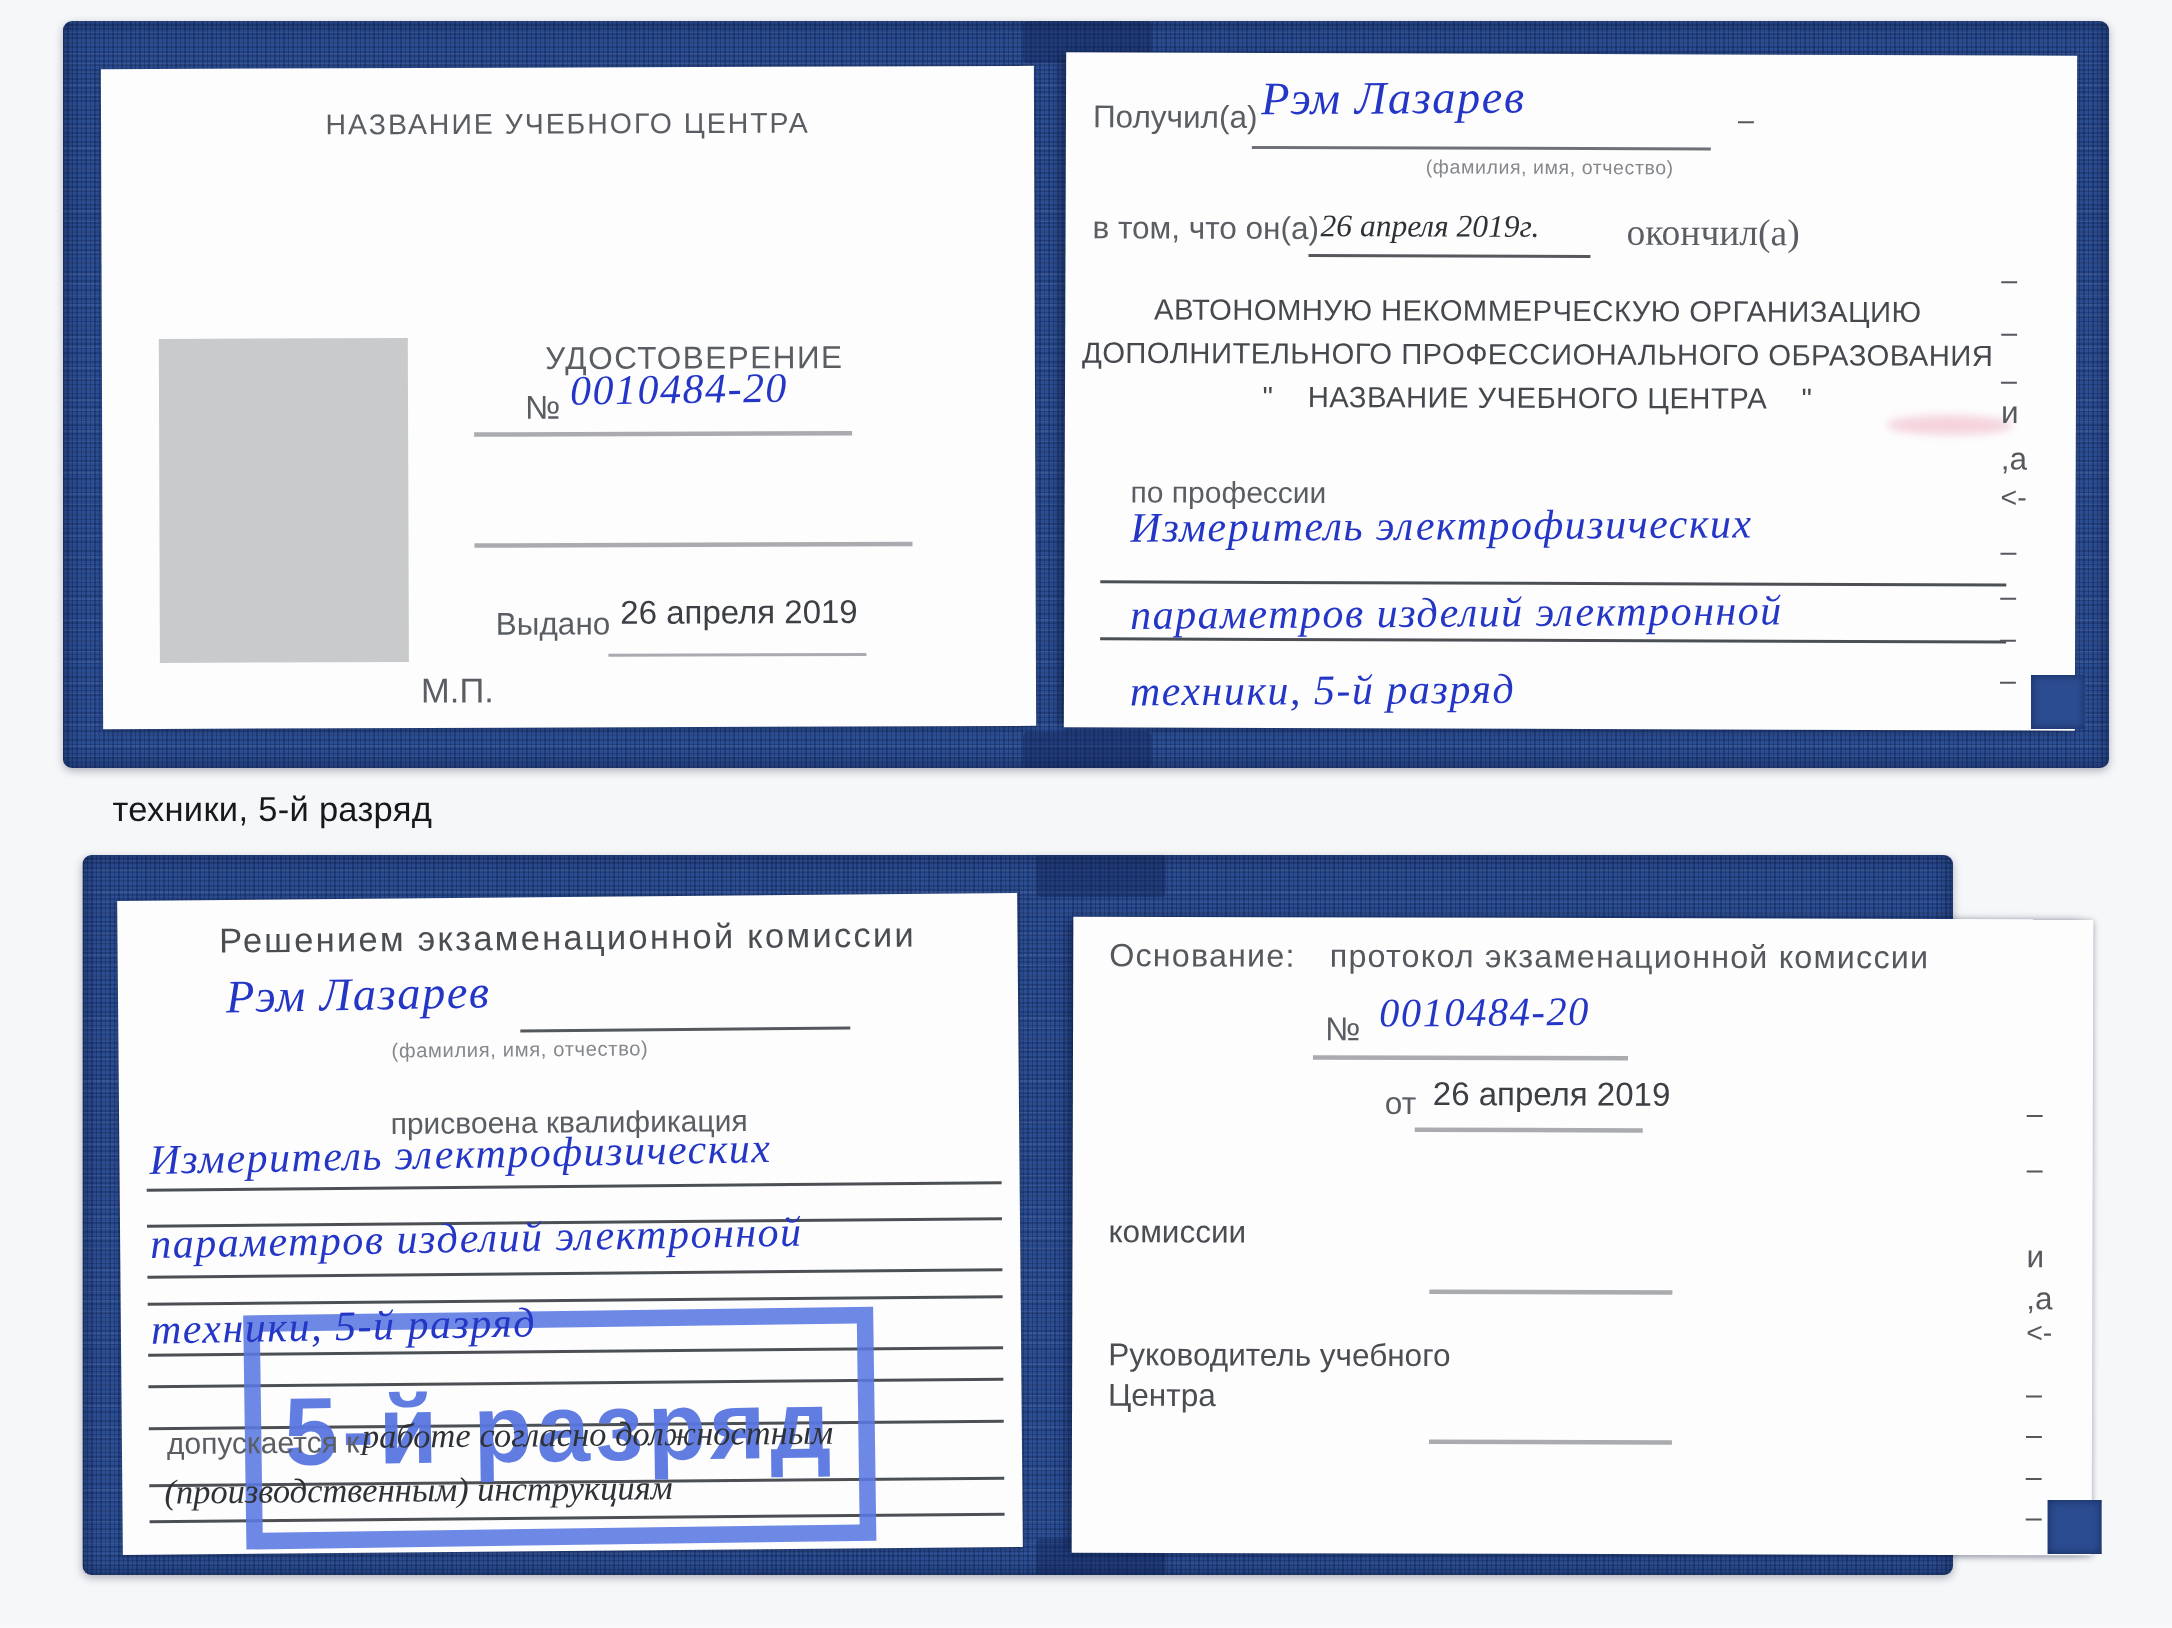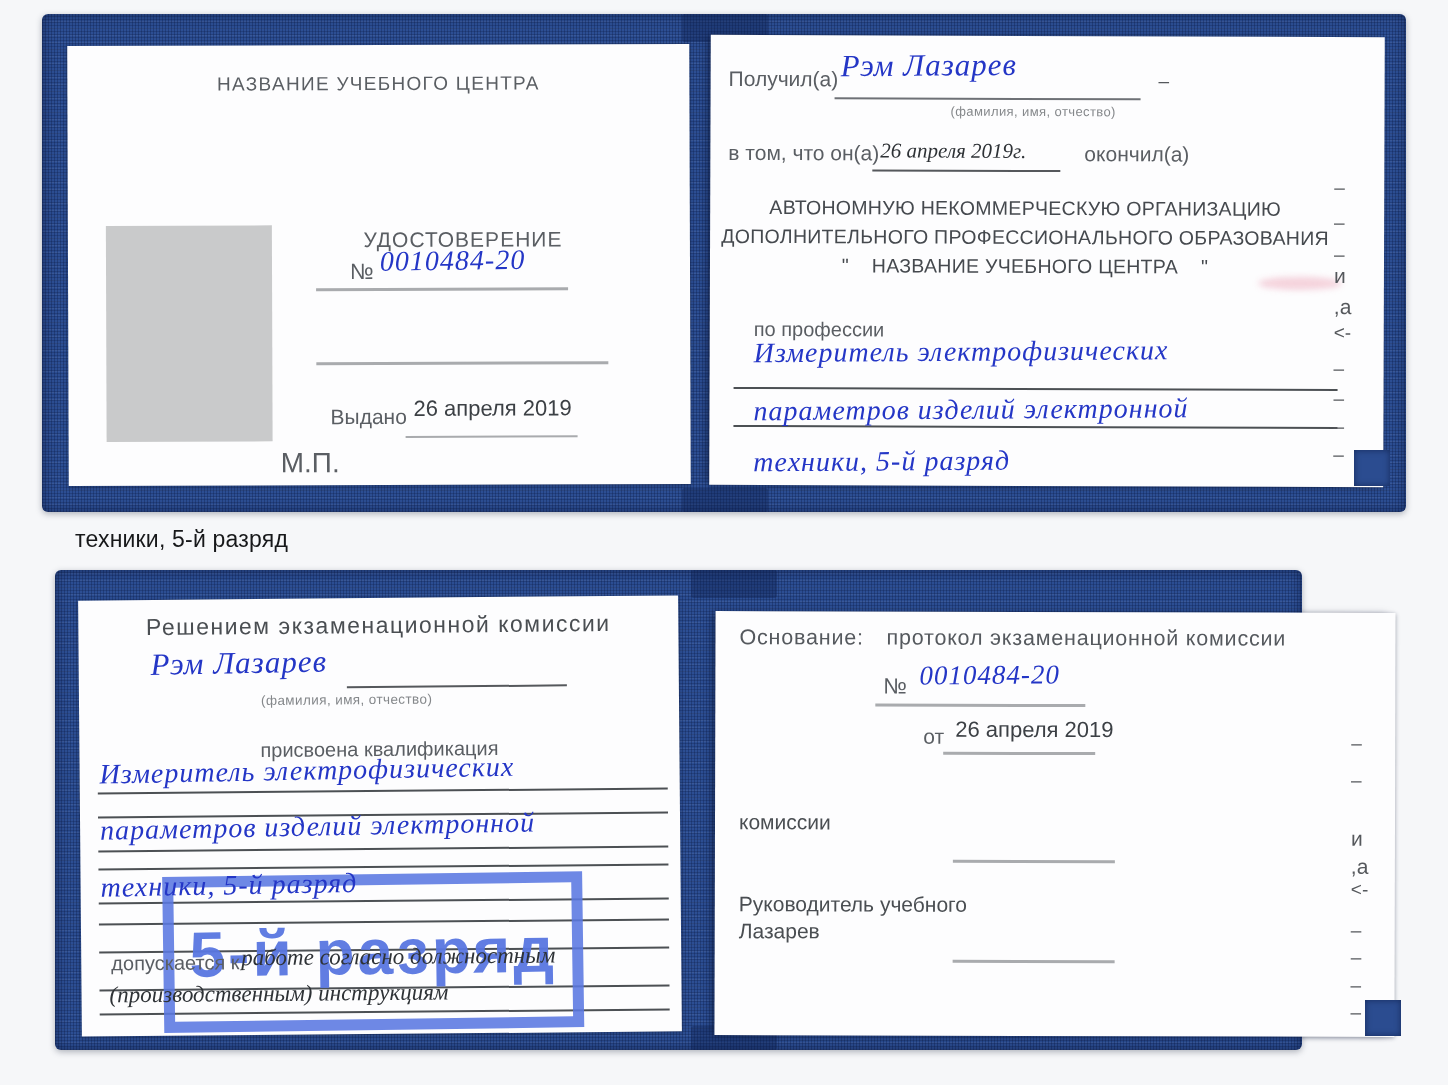--- a/index.html
+++ b/index.html
@@ -51,34 +51,34 @@
       <div class="lbl center" style="top:28px;font-size:19px;letter-spacing:1.3px;">НАЗВАНИЕ УЧЕБНОГО ЦЕНТРА</div>
       <div class="photo" style="left:38px;top:180px;width:166px;height:216px;"></div>
       <div class="lbl" style="left:230px;top:183px;width:330px;text-align:center;font-size:21px;letter-spacing:1px;">УДОСТОВЕРЕНИЕ</div>
       <div class="lbl" style="left:282px;top:214px;font-size:22px;">№</div>
       <div class="hand" style="left:312px;top:200px;font-size:28px;"><span>0010484-20</span></div>
       <div class="grayline" style="left:248px;top:243px;width:252px;"></div>
       <div class="grayline" style="left:248px;top:317px;width:292px;"></div>
       <div class="lbl" style="left:262px;top:360px;font-size:21px;">Выдано</div>
       <div class="lbl dark" style="left:345px;top:351px;font-size:22px;">26 апреля 2019</div>
       <div class="grayline" style="left:337px;top:391px;width:172px;height:2px;"></div>
-      <div class="lbl" style="left:212px;top:402px;font-size:28px;">М.П.</div>
+      <div class="lbl" style="left:212px;top:402px;font-size:23px;">М.П.</div>
     </div>
 
     <div class="page right" style="left:668px;top:22px;width:674px;height:450px;transform:rotate(0.2deg);">
       <div class="lbl" style="left:18px;top:32px;font-size:21px;">Получил(а)</div>
       <div class="hand" style="left:130px;top:12px;font-size:31px;"><span>Рэм Лазарев</span></div>
       <div class="rule" style="left:124px;top:62px;width:306px;background:#6e7176;"></div>
       <div class="frag" style="left: 448px; top: 34px; position: absolute;">–</div>
       <div class="hint" style="left:240px;top:68px;">(фамилия, имя, отчество)</div>
 
       <div class="lbl" style="left:18px;top:106px;font-size:21px;">в том, что он(а)</div>
       <div class="serifit" style="left:170px;top:103px;font-size:21px;">26 апреля 2019г.</div>
       <div class="rule" style="left:162px;top:134px;width:188px;background:#55585c;"></div>
-      <div class="lbl" style="left:374px;top:106px;font-size:21px;">окончил(а)</div>
+      <div class="lbl" style="left:374px;top:106px;font-size:25px;font-family:Liberation Serif, serif;">окончил(а)</div>
 
       <div class="lbl" style="left:0;right:44px;top:158px;text-align:center;font-size:19.5px;line-height:29px;color:#45494e;letter-spacing:.3px;">
         <div>АВТОНОМНУЮ НЕКОММЕРЧЕСКУЮ ОРГАНИЗАЦИЮ</div>
         <div>ДОПОЛНИТЕЛЬНОГО ПРОФЕССИОНАЛЬНОГО ОБРАЗОВАНИЯ</div>
         <div>"&nbsp;&nbsp;&nbsp;&nbsp;НАЗВАНИЕ УЧЕБНОГО ЦЕНТРА&nbsp;&nbsp;&nbsp;&nbsp;"</div>
       </div>
 
       <div class="lbl" style="left:44px;top:283px;font-size:20px;">по профессии</div>
       <div class="hand z6" style="left:44px;top:300px;font-size:28px;"><span>Измеритель электрофизических</span></div>
       <div class="rule" style="left:24px;top:352px;width:604px;"></div>
@@ -152,21 +152,21 @@
       <div class="hand" style="left:204px;top:48px;font-size:27px;"><span>0010484-20</span></div>
       <div class="grayline" style="left:160px;top:92px;width:210px;height:2.5px;"></div>
       <div class="lbl" style="left:208px;top:113px;font-size:21px;">от</div>
       <div class="lbl dark" style="left:240px;top:105px;font-size:22px;">26 апреля 2019</div>
       <div class="grayline" style="left:228px;top:140px;width:152px;height:2.5px;"></div>
 
       <div class="lbl" style="left:24px;top:199px;font-size:21px;color:#4a4e52;">комиссии</div>
       <div class="grayline" style="left:238px;top:248px;width:162px;height:2.5px;"></div>
 
       <div class="lbl" style="left:24px;top:281px;font-size:21px;color:#4a4e52;">Руководитель учебного</div>
-      <div class="lbl" style="left:24px;top:308px;font-size:21px;color:#4a4e52;">Лазарев</div>
+      <div class="lbl" style="left:24px;top:308px;font-size:21px;color:#4a4e52;">Центра</div>
       <div class="grayline" style="left:238px;top:348px;width:162px;height:2.5px;"></div>
 
       <div style="position:absolute;left:636px;top:120px;width:44px;">
         <span class="frag" style="top: 0px; position: absolute;">–</span>
         <span class="frag" style="top: 37px; position: absolute;">–</span>
         <span class="frag" style="top: 94px; font-size: 21px; position: absolute;">и</span>
         <span class="frag" style="top: 122px; font-size: 21px; position: absolute;">,а</span>
         <span class="frag" style="top: 146px; position: absolute;">&lt;-</span>
         <span class="frag" style="top: 187px; position: absolute;">–</span>
         <span class="frag" style="top: 214px; position: absolute;">–</span>

